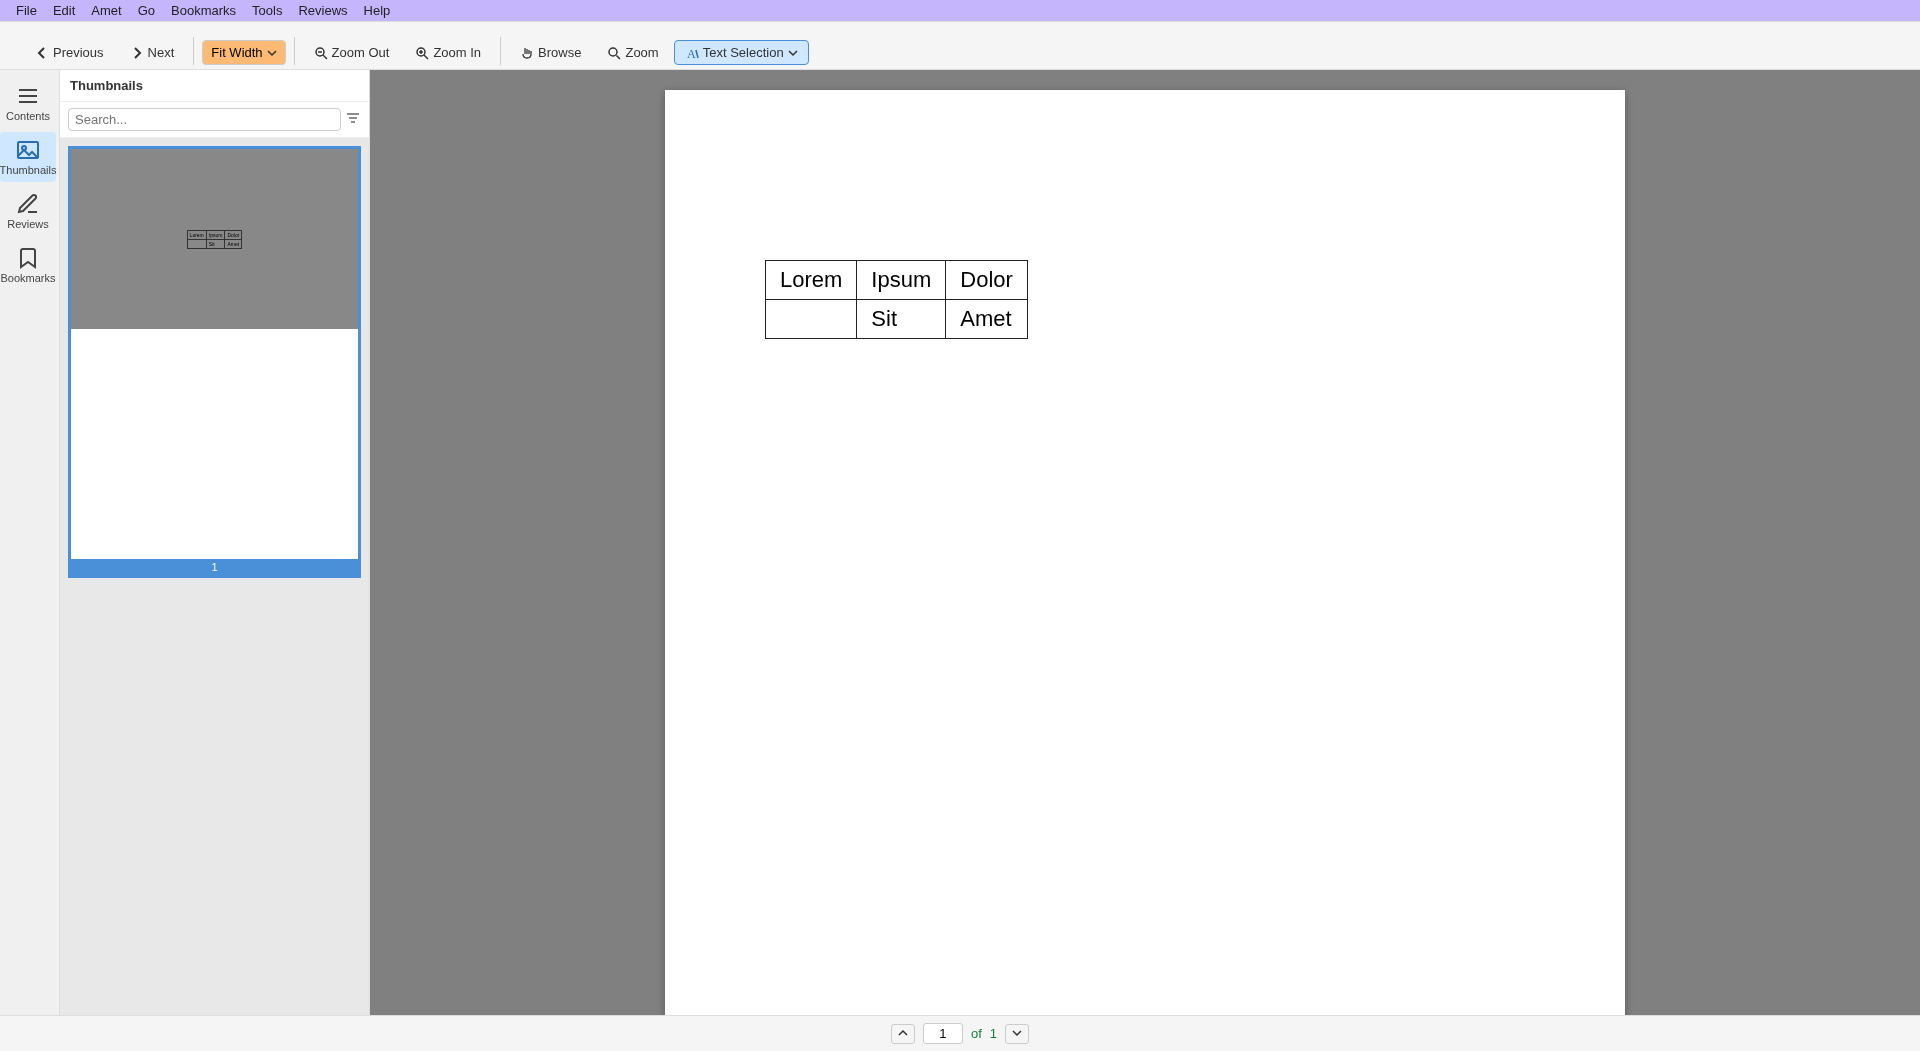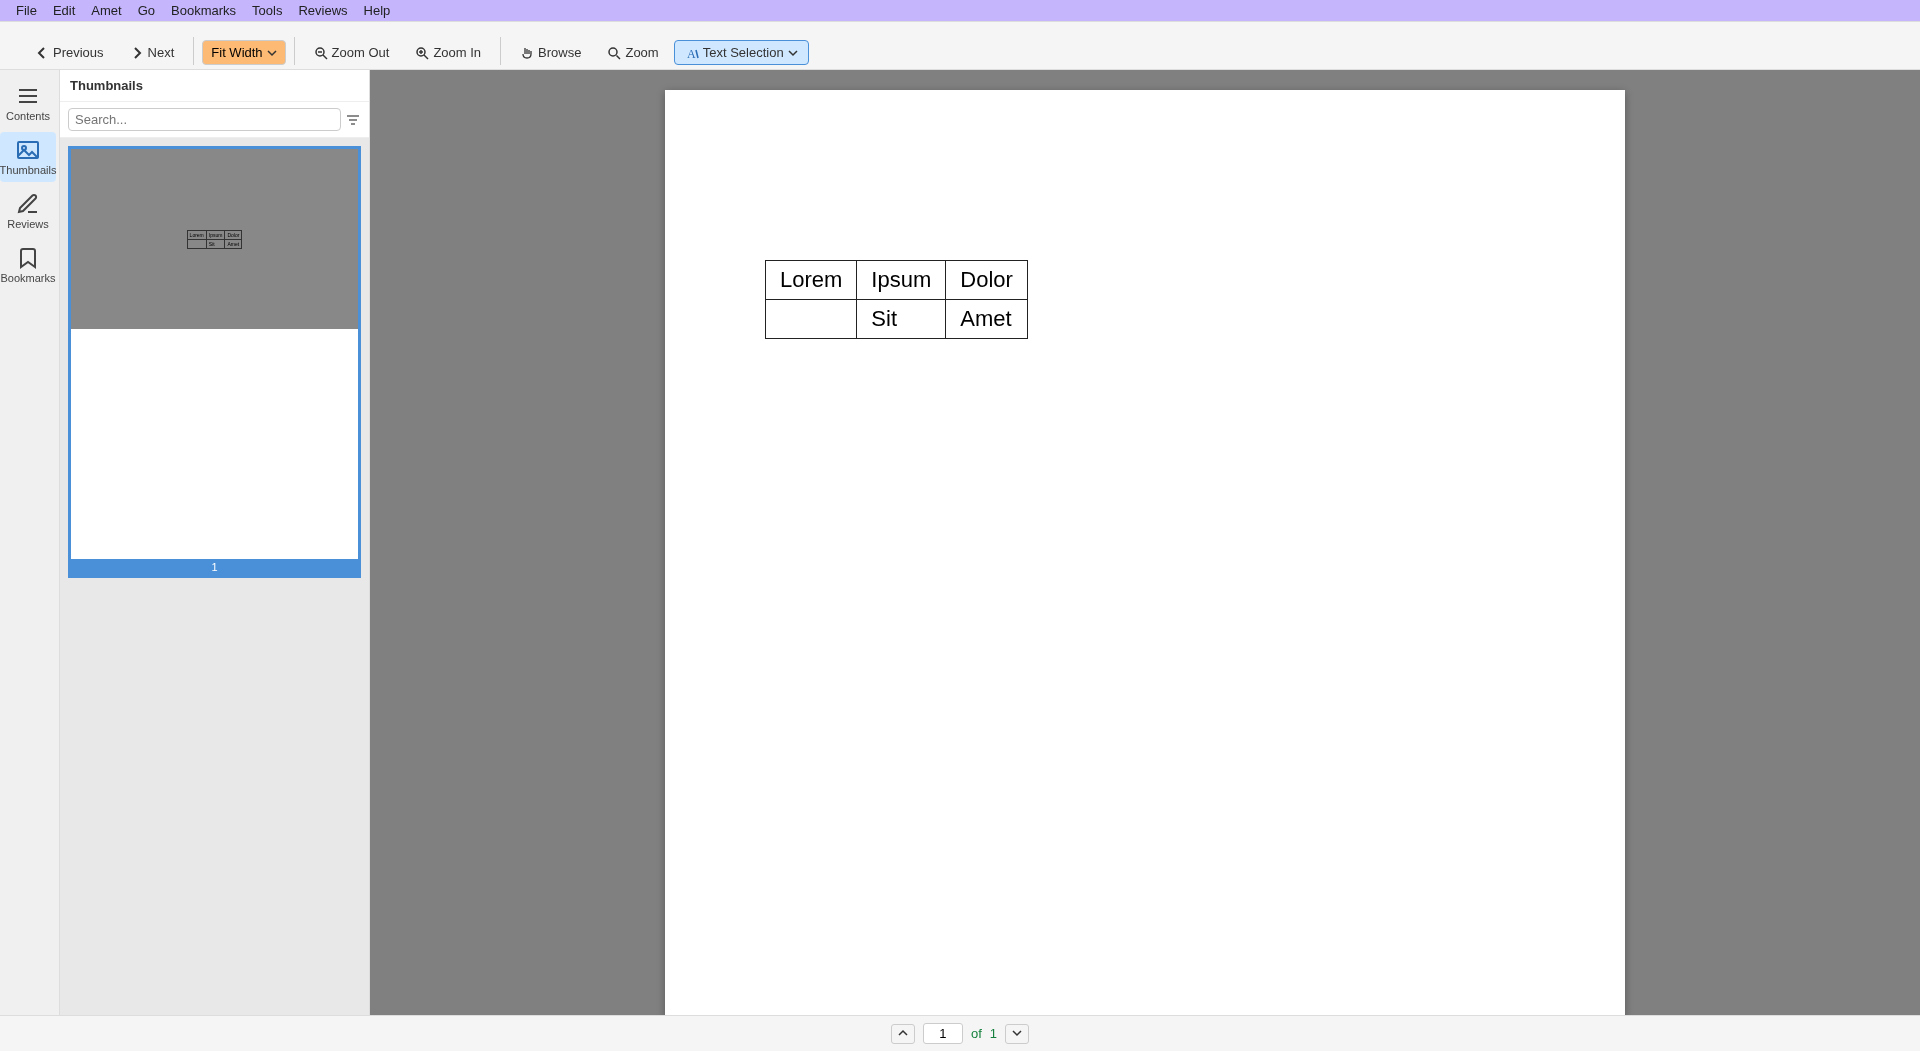--- a/index.html
+++ b/index.html
@@ -52,21 +52,21 @@
     
     .thumbnails-panel {
       width: 310px; background: #fff; border-right: 1px solid #ddd;
       display: flex; flex-direction: column; flex-shrink: 0;
     }
     .thumbnails-header {
       padding: 8px 10px; font-size: 13px; font-weight: 600; color: #333;
       border-bottom: 1px solid #eee;
     }
     .thumbnails-search {
-      display: flex; align-items: flex-end; padding: 6px 8px; gap: 4px;
+      display: flex; align-items: center; padding: 6px 8px; gap: 4px;
       border-bottom: 1px solid #eee;
     }
     .thumbnails-search input {
       flex: 1; border: 1px solid #ccc; border-radius: 4px; padding: 3px 6px;
       font-size: 13px; outline: none;
     }
     .filter-icon { cursor: pointer; color: #666; font-size: 14px; }
 
     .thumbnails-list {
       flex: 1; overflow-y: auto; padding: 8px; background: #e8e8e8;

